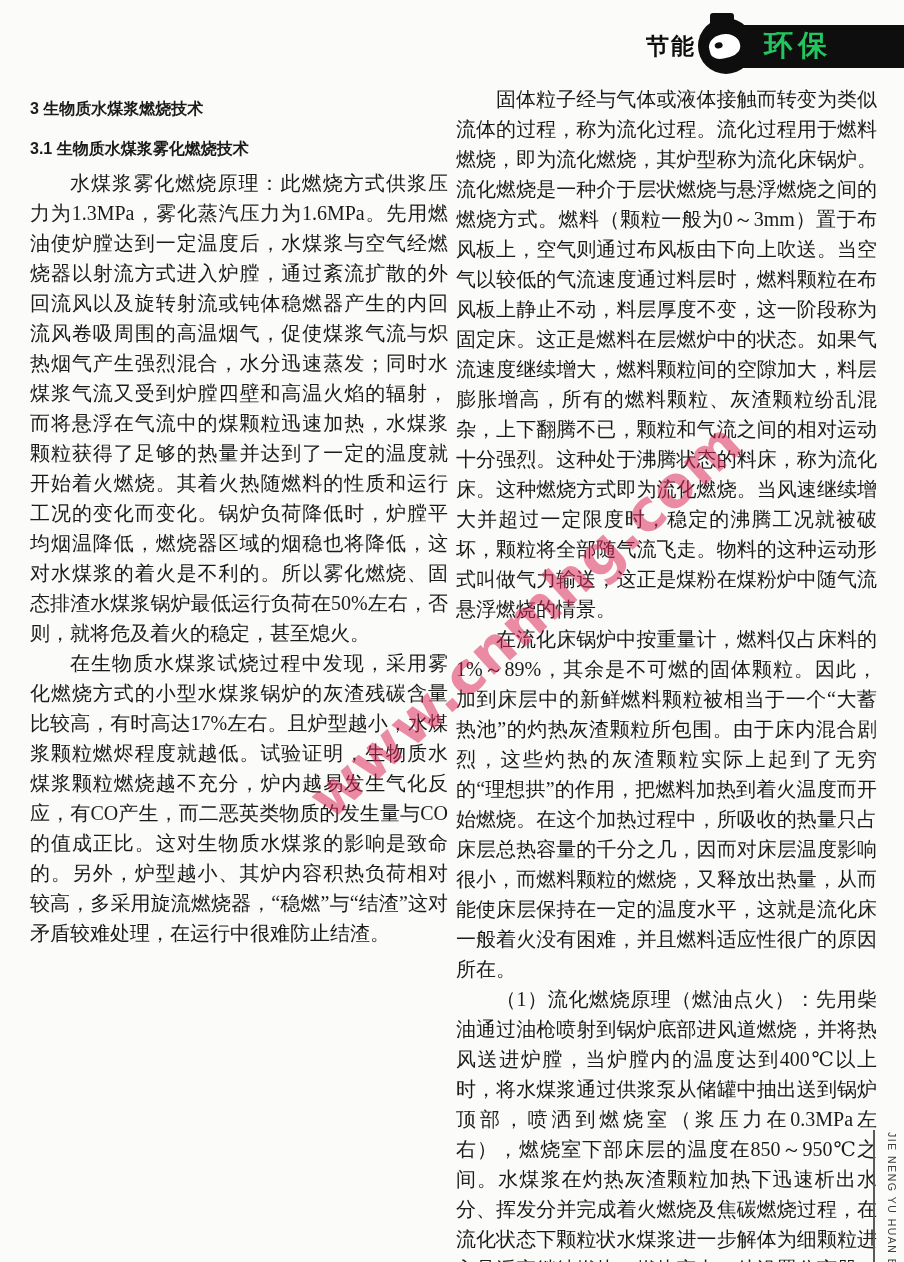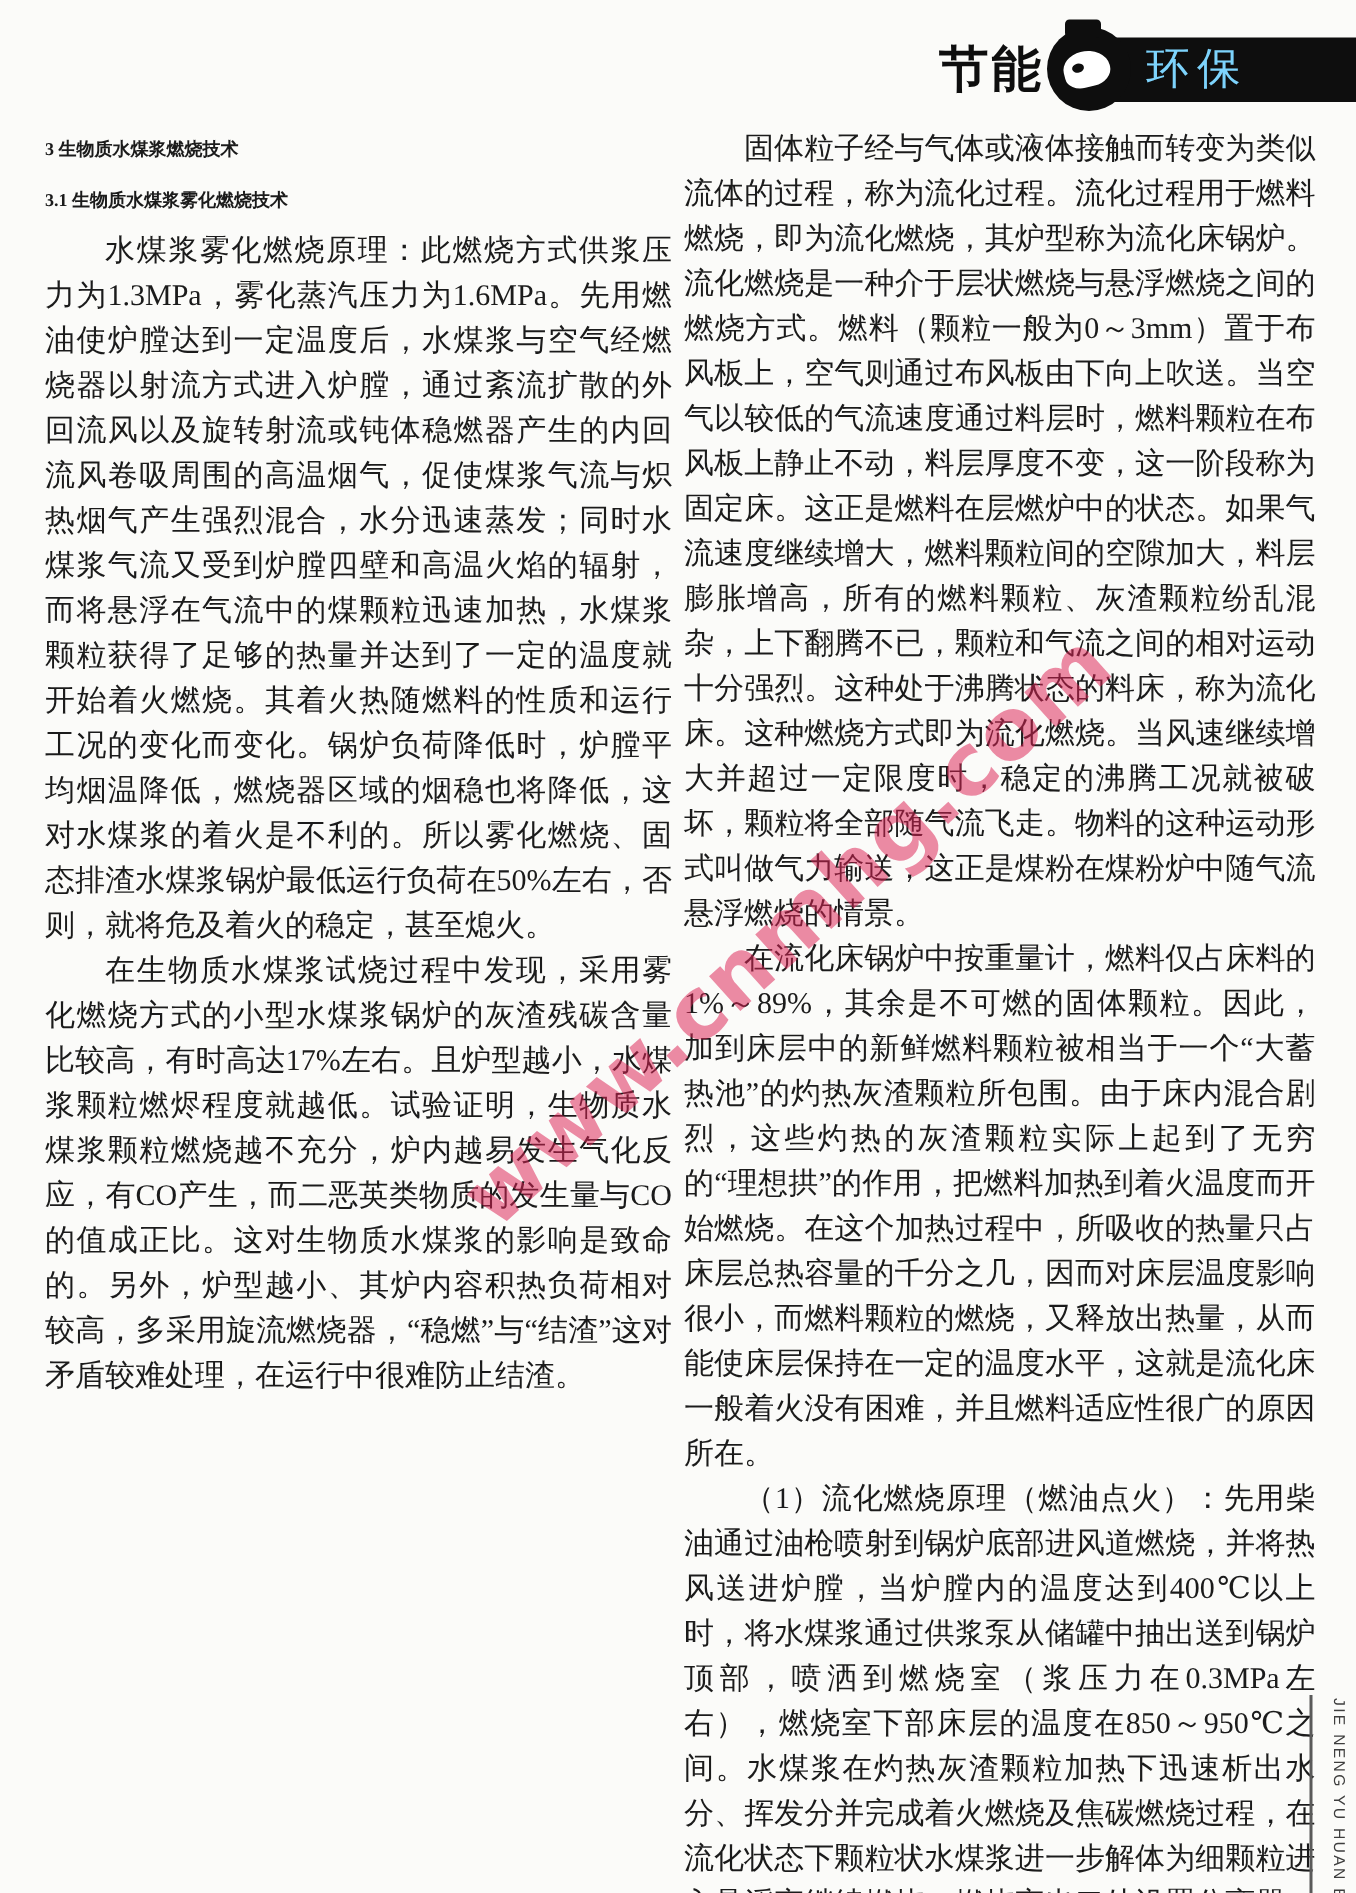--- a/index.html
+++ b/index.html
@@ -14,21 +14,21 @@
   .page { position:absolute; inset:0; }
 
   
   .header-banner {
     position:absolute; top:18px; right:0;
     display:flex; align-items:center;
     height:56px;
   }
   .hdr-left {
     font-family:"Liberation Sans","DejaVu Sans",sans-serif;
-    font-weight:bold; font-size:33px; color:#0e0e0e;
+    font-weight:bold; font-size:23px; color:#0e0e0e;
     letter-spacing:2px; margin-right:2px;
     line-height:56px;
   }
   .logo-circle {
     position:relative; width:56px; height:56px;
     background:#0e0e0e; border-radius:50%;
     z-index:2; flex:0 0 auto;
   }
   .logo-circle::before { 
     content:""; position:absolute; top:-5px; left:12px;
@@ -47,39 +47,39 @@
   .hdr-bar {
     position:relative; margin-left:-46px;
     height:43px; width:196px;
     background:#0e0e0e;
     border-radius:22px 0 0 22px;
     display:flex; align-items:center;
     padding-left:56px; box-sizing:border-box;
   }
   .hdr-right {
     font-family:"Liberation Sans","DejaVu Sans",sans-serif;
-    font-weight:normal; font-size:29px; color:#7dd3fc;
+    font-weight:bold; font-size:29px; color:#22c55e;
     letter-spacing:5px;
   }
 
   
   .col {
     position:absolute; top:84px;
     font-size:20px; line-height:30px;
     text-align:justify; text-justify:inter-ideograph;
   }
   .col-left  { left:30px;  width:418px; }
   .col-right { left:456px; width:421px; }
 
   .para { margin:0; text-indent:2em; }
   .para-cont { margin:0; text-indent:0; }
   .heading {
-    font-size:12px; font-weight:bold;
-    font-family:Liberation Serif, serif;
-    margin:0 0 4px 0; line-height:30px;
+    font-size:16px; font-weight:bold;
+    font-family:Liberation Sans, sans-serif;
+    margin:10px 0 4px 0; line-height:30px;
     text-indent:0;
   }
   .final-para { position:relative; }
 
   
   .watermark {
     position:absolute; left:238px; top:582px;
     width:574px; height:76px;
     display:flex; align-items:center; justify-content:center;
     transform:rotate(-42deg);

